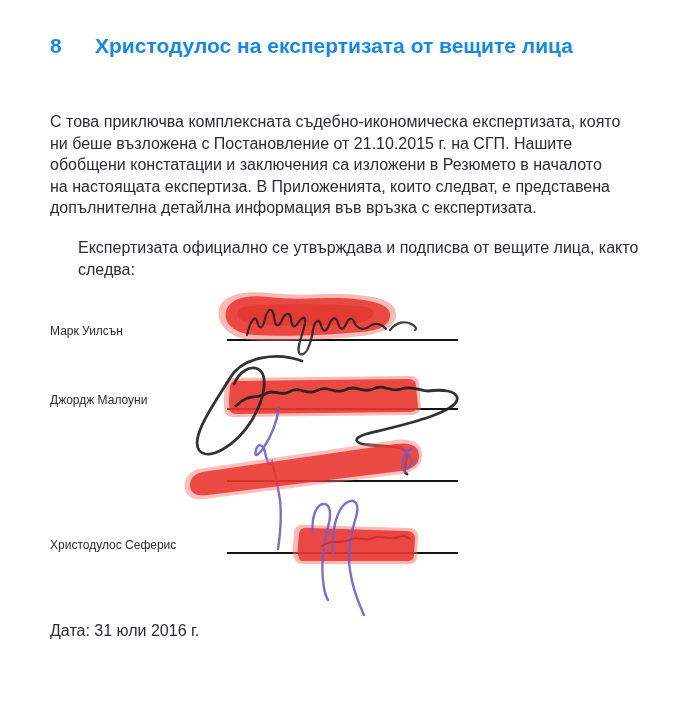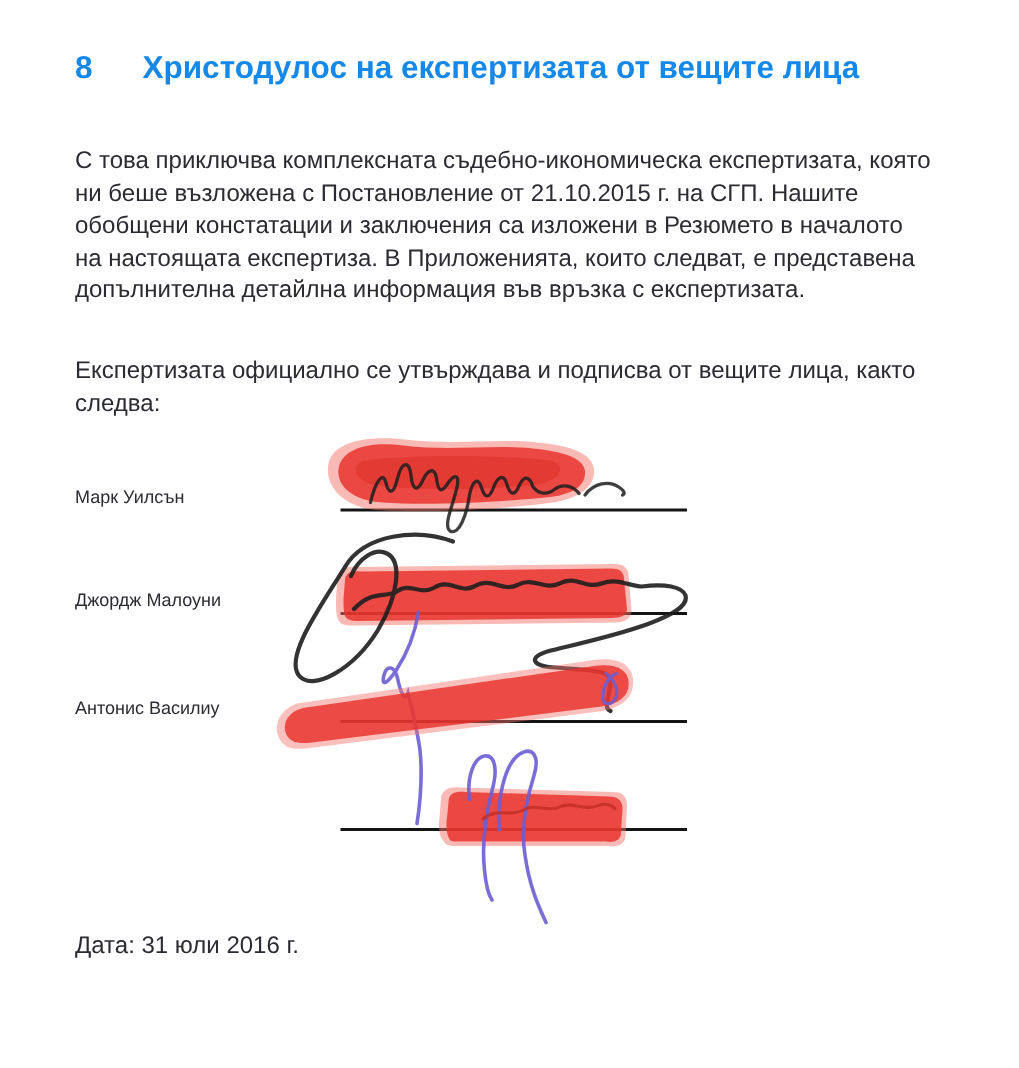--- a/index.html
+++ b/index.html
@@ -6,22 +6,22 @@
   body{width:679px;height:712px;overflow:hidden;
        font-family:"Liberation Sans","DejaVu Sans",sans-serif;}
   .doc{position:relative;width:679px;height:712px;background:#ffffff;}
 
   .heading{position:absolute;left:50px;top:33px;display:flex;align-items:baseline;
            color:#1688e8;font-weight:bold;font-size:21px;line-height:26px;}
   .heading .hnum{width:45px;flex:0 0 45px;}
 
   .para{position:absolute;left:50px;margin:0;width:575px;
         color:#2b2b31;font-size:16px;line-height:21.6px;white-space:pre-line;}
-  .p1{top:97px;}
-  .p2{top:237px;}
+  .p1{top:111px;}
+  .p2{top:237px;margin-left:28px;}
 
   .sigrow-label{position:absolute;left:50px;color:#2b2b31;font-size:12px;line-height:19px;}
   .lbl1{top:322px;}
   .lbl2{top:391px;}
   .lbl3{top:463px;}
   .lbl4{top:536px;}
 
   .sigline{position:absolute;left:227px;width:231px;height:0;
            border-top:2px solid #141414;}
   .line1{top:339px;}
@@ -46,21 +46,21 @@
   <p class="para p1">С това приключва комплексната съдебно-икономическа експертизата, която
 ни беше възложена с Постановление от 21.10.2015 г. на СГП. Нашите
 обобщени констатации и заключения са изложени в Резюмето в началото
 на настоящата експертиза. В Приложенията, които следват, е представена
 допълнителна детайлна информация във връзка с експертизата.</p>
   <p class="para p2">Експертизата официално се утвърждава и подписва от вещите лица, както
 следва:</p>
 
   <div class="sigrow-label lbl1">Марк Уилсън</div>
   <div class="sigrow-label lbl2">Джордж Малоуни</div>
-  <div class="sigrow-label lbl3">Антонис Василиу</div>
+  <div class="sigrow-label lbl4">Христодулос Сеферис</div>
 
   <div class="sigline line1"></div>
   <div class="sigline line2"></div>
   <div class="sigline line3"></div>
   <div class="sigline line4"></div>
 
   <div class="date">Дата: 31 юли 2016 г.</div>
 
   <svg class="ink" viewBox="0 0 679 712">
 

